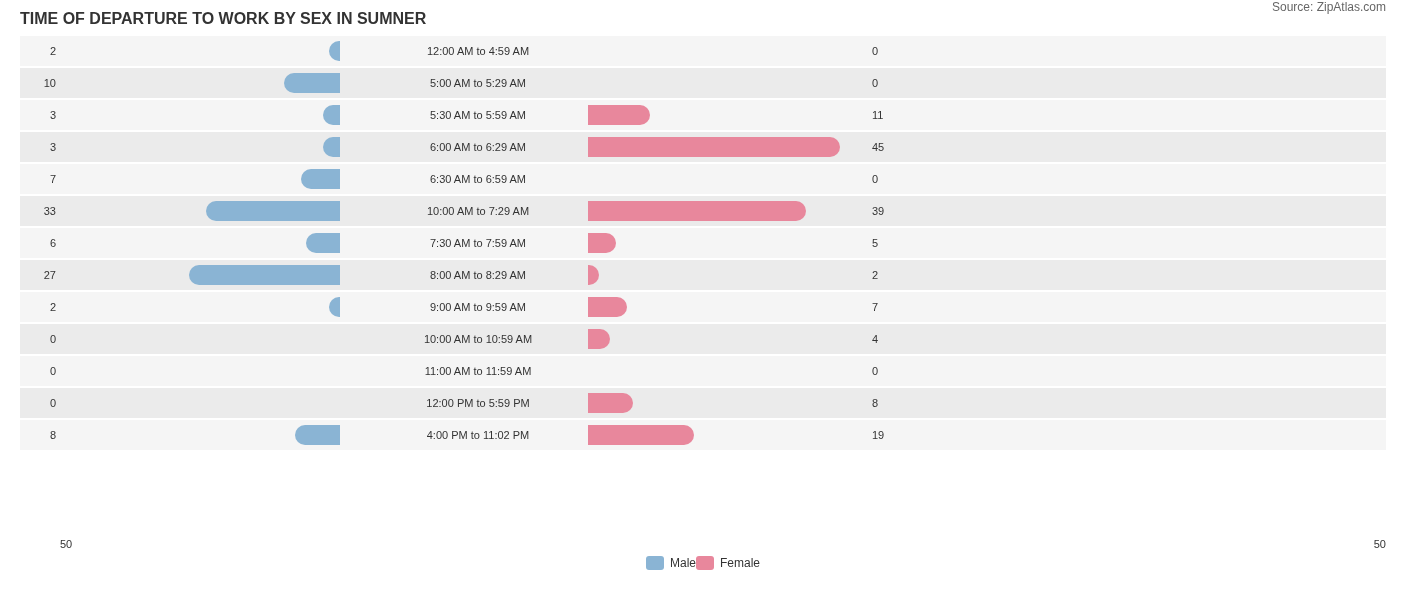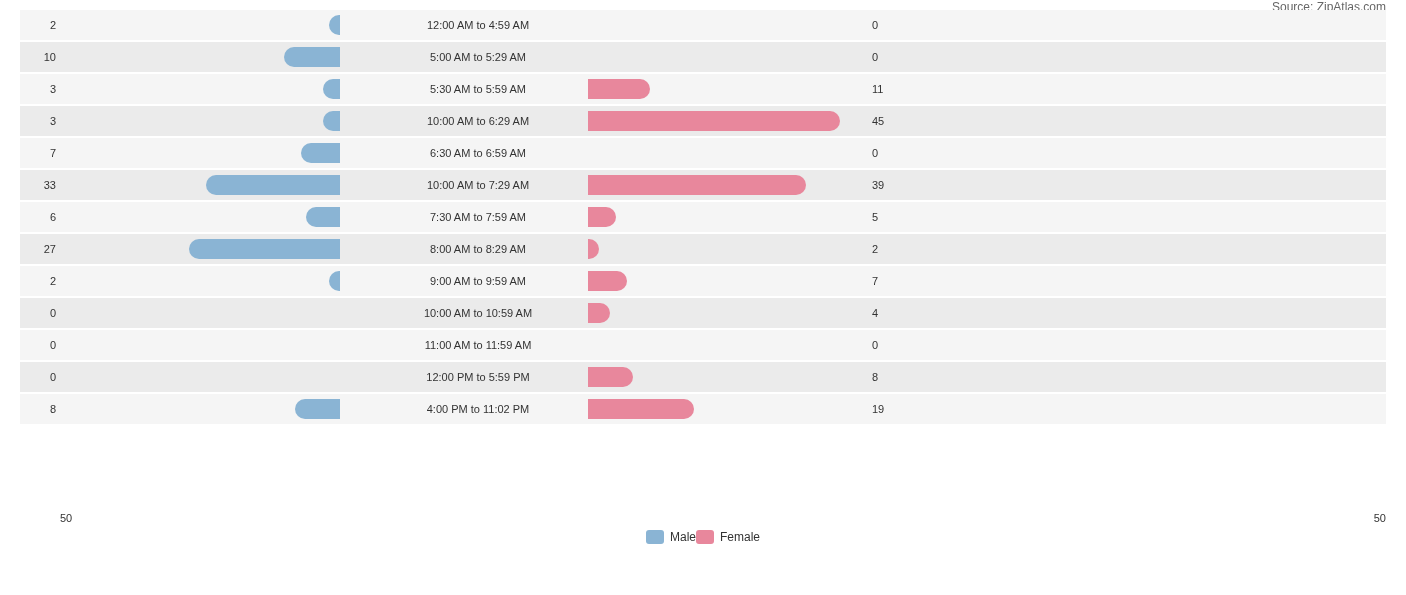--- a/index.html
+++ b/index.html
@@ -127,20 +127,21 @@
       height: 14px;
       border-radius: 3px;
     }
     
     
   </style>
 </head>
 <body>
 
 <div class="chart-container">
+  <div class="chart-title">TIME OF DEPARTURE TO WORK BY SEX IN SUMNER</div>
   <div class="source-text">Source: ZipAtlas.com</div>
 
   <div class="chart-area" id="chart-area">
   <div class="row">
       <div class="left-val">2</div>
       <div class="bar-left">
         <div class="bar-male" style="width:11px;"></div>
       </div>
       <div class="label-center">12:00 AM to 4:59 AM</div>
       <div class="bar-right">
@@ -168,21 +169,21 @@
       <div class="bar-right">
         <div class="bar-female" style="width:62px;"></div>
       </div>
       <div class="right-val">11</div>
     </div>
       <div class="row">
       <div class="left-val">3</div>
       <div class="bar-left">
         <div class="bar-male" style="width:17px;"></div>
       </div>
-      <div class="label-center">10:00 AM to 6:29 AM</div>
+      <div class="label-center">6:00 AM to 6:29 AM</div>
       <div class="bar-right">
         <div class="bar-female" style="width:252px;"></div>
       </div>
       <div class="right-val">45</div>
     </div>
       <div class="row">
       <div class="left-val">7</div>
       <div class="bar-left">
         <div class="bar-male" style="width:39px;"></div>
       </div>

